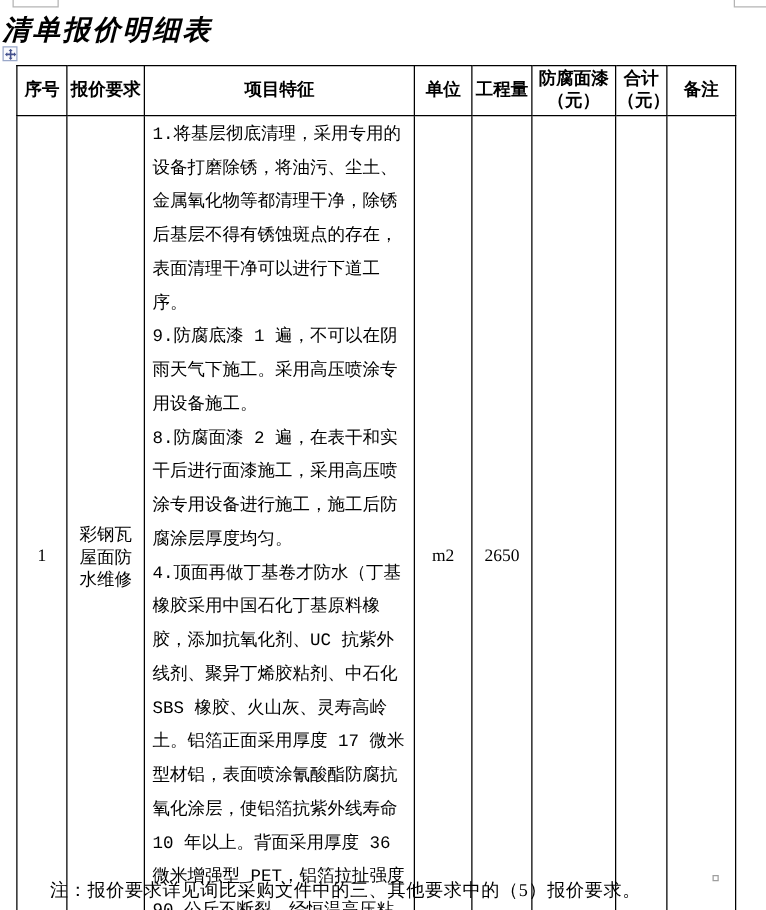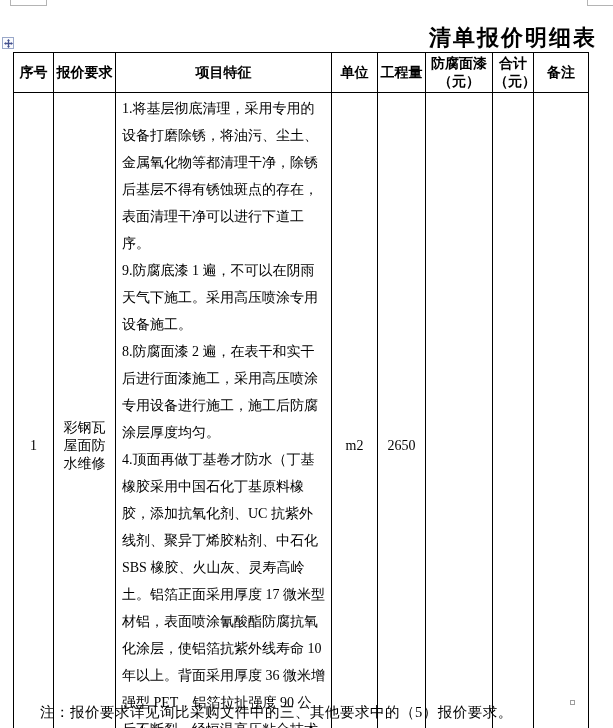--- a/index.html
+++ b/index.html
@@ -11,24 +11,25 @@
     overflow: hidden;
     font-family: "Liberation Serif", "DejaVu Serif", serif;
     color: #000;
   }
   
   .corner { position: absolute; border: 1px solid #b4b4b4; background: transparent; }
   .corner.tl { left: 10px; top: -7px; width: 37px; height: 13px; }
   .corner.tr { left: 587px; top: -7px; width: 37px; height: 13px; }
 
   .doc-title {
-    margin: 16px; padding-top: 7px;
-    text-align: right;
+    margin: 2px; padding-top: 7px;
+    text-align: left;
     font-size: 22px; font-weight: bold;
     letter-spacing: 2px;
+    font-style: italic;
   }
 
   
   .move-handle {
     position: absolute; left: 2px; top: 37px;
     width: 12px; height: 12px;
     border: 1px solid #9aa8c9; background: #fafbfe;
     display: flex; align-items: center; justify-content: center;
     cursor: move;
   }
@@ -44,21 +45,21 @@
   thead tr { height: 40px; margin-top: 40px; }
   thead th {
     font-weight: bold; text-align: center; vertical-align: middle;
     line-height: 18px; padding: 0 1px; font-size: 14px;
   }
   tr.r1 { height: 544px; }
   td.c { text-align: center; vertical-align: middle; }
   td.name { padding: 0 7px; text-align: center; vertical-align: middle; }
   td.features { vertical-align: top; text-align: left; padding: 2px 6px; }
   td.features p { margin: 0; }
-  .loose p { line-height: 27px; font-size: 14px; }
+  .loose p { line-height: 27px; font-size: 14px; font-family: Liberation Mono, monospace; }
   .footnote {
     position: absolute; left: 40px; top: 703px;
     margin: 0; font-size: 14.5px; letter-spacing: 0.5px;
   }
   .para-square {
     position: absolute; left: 570px; top: 700px;
     width: 5px; height: 5px; border: 1px solid #9e9e9e;
   }
 </style>
 </head>

